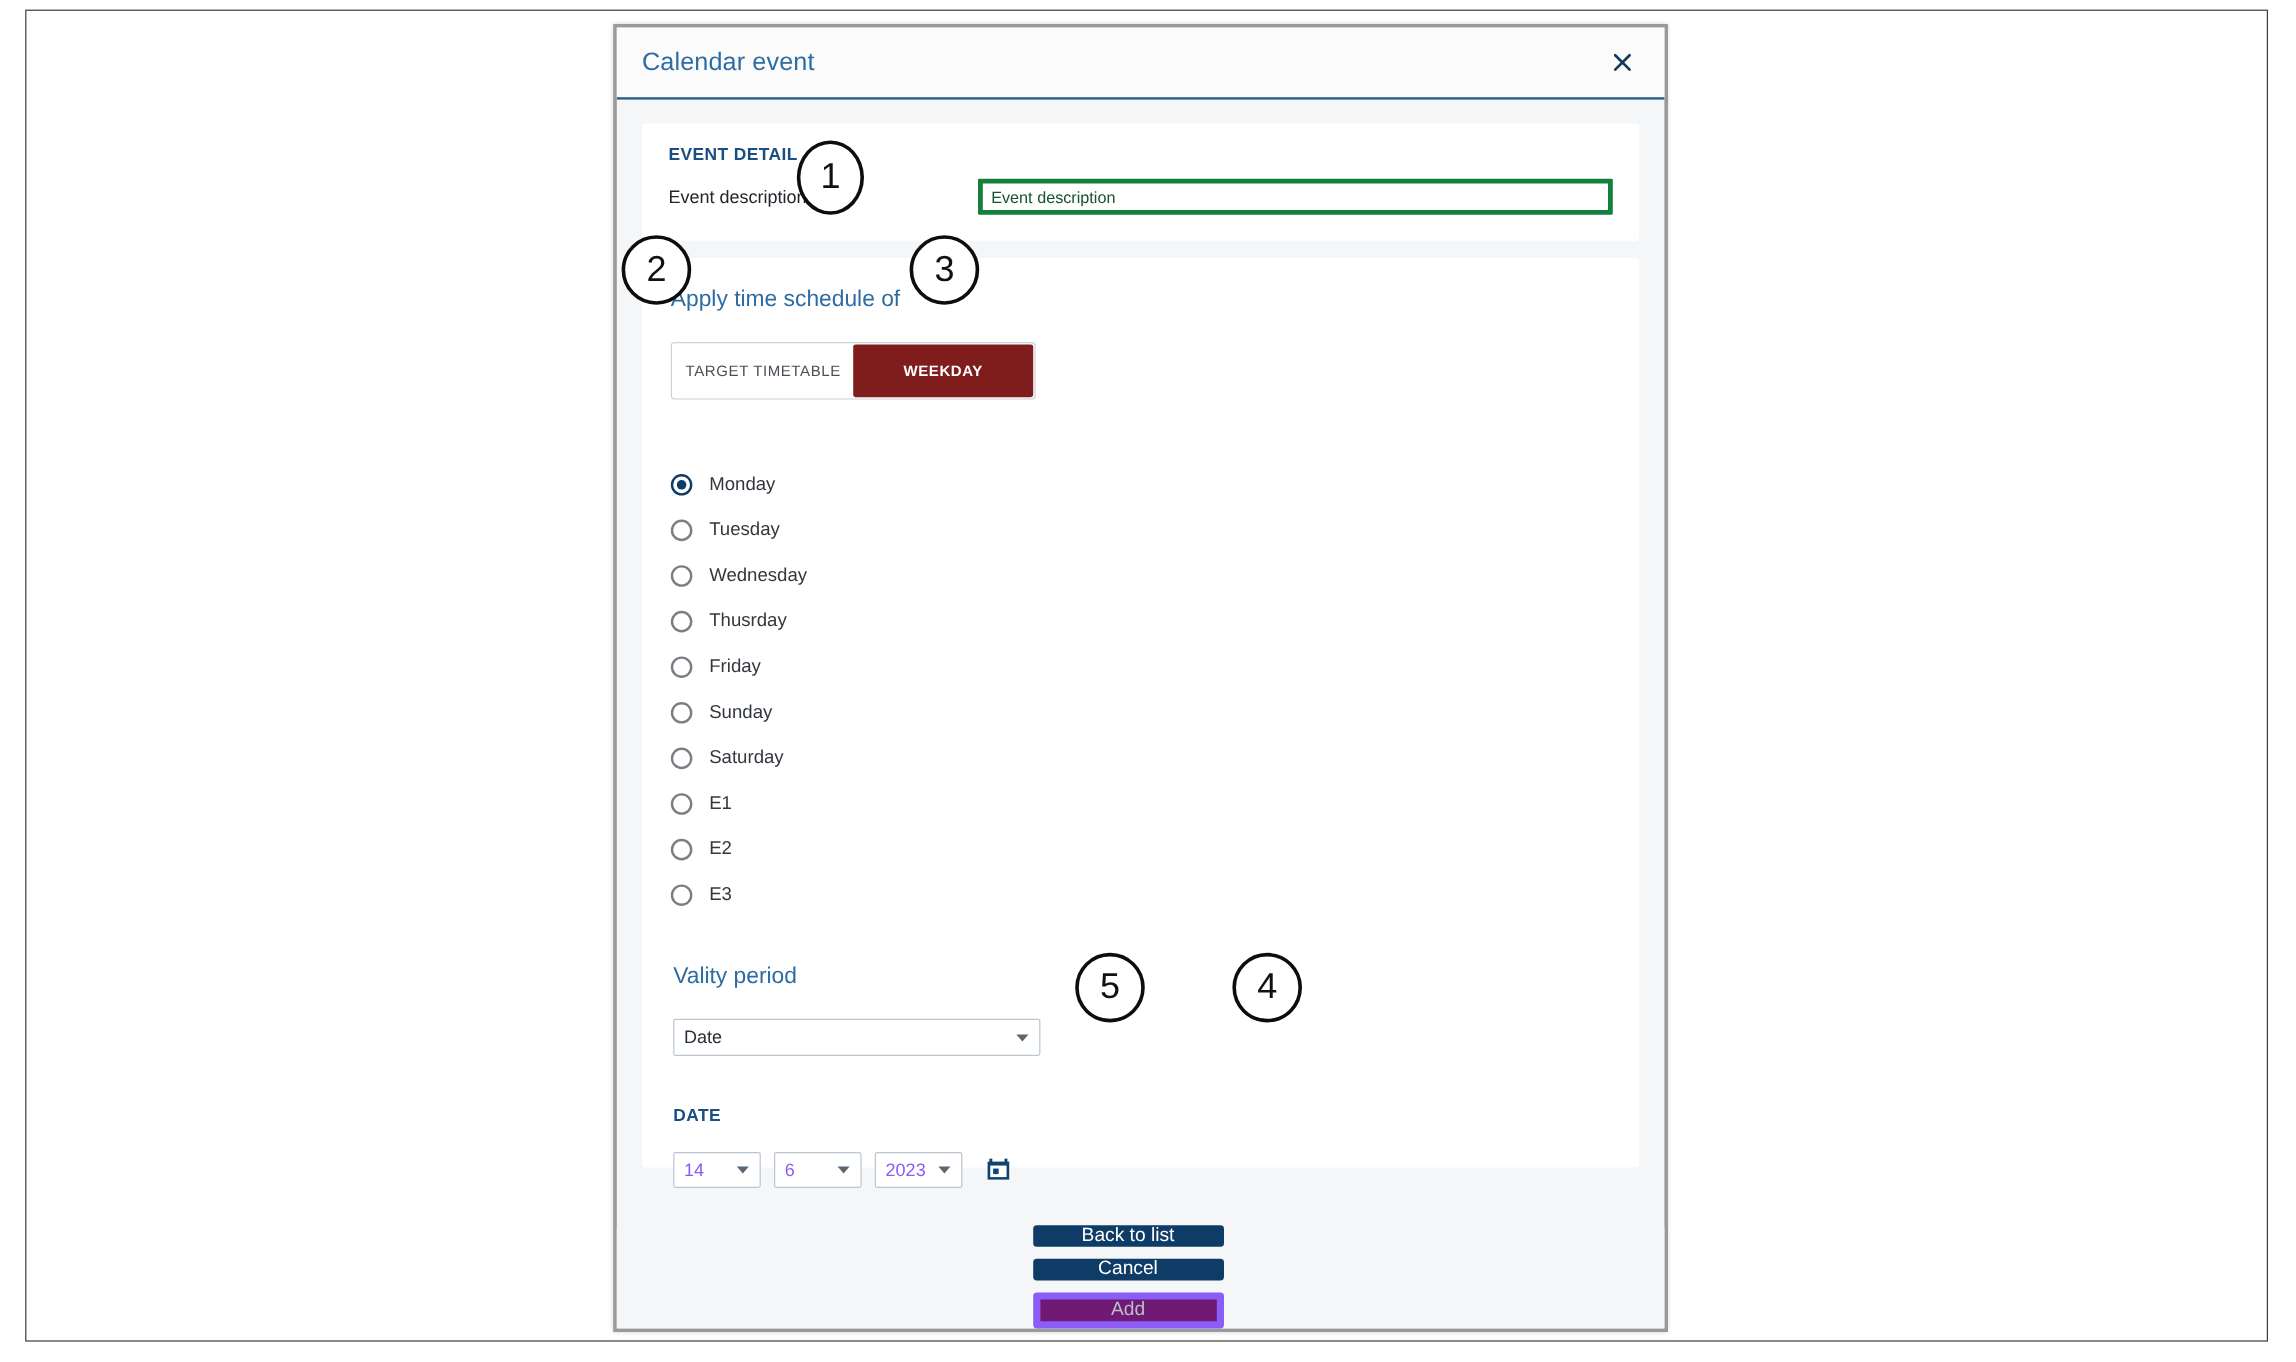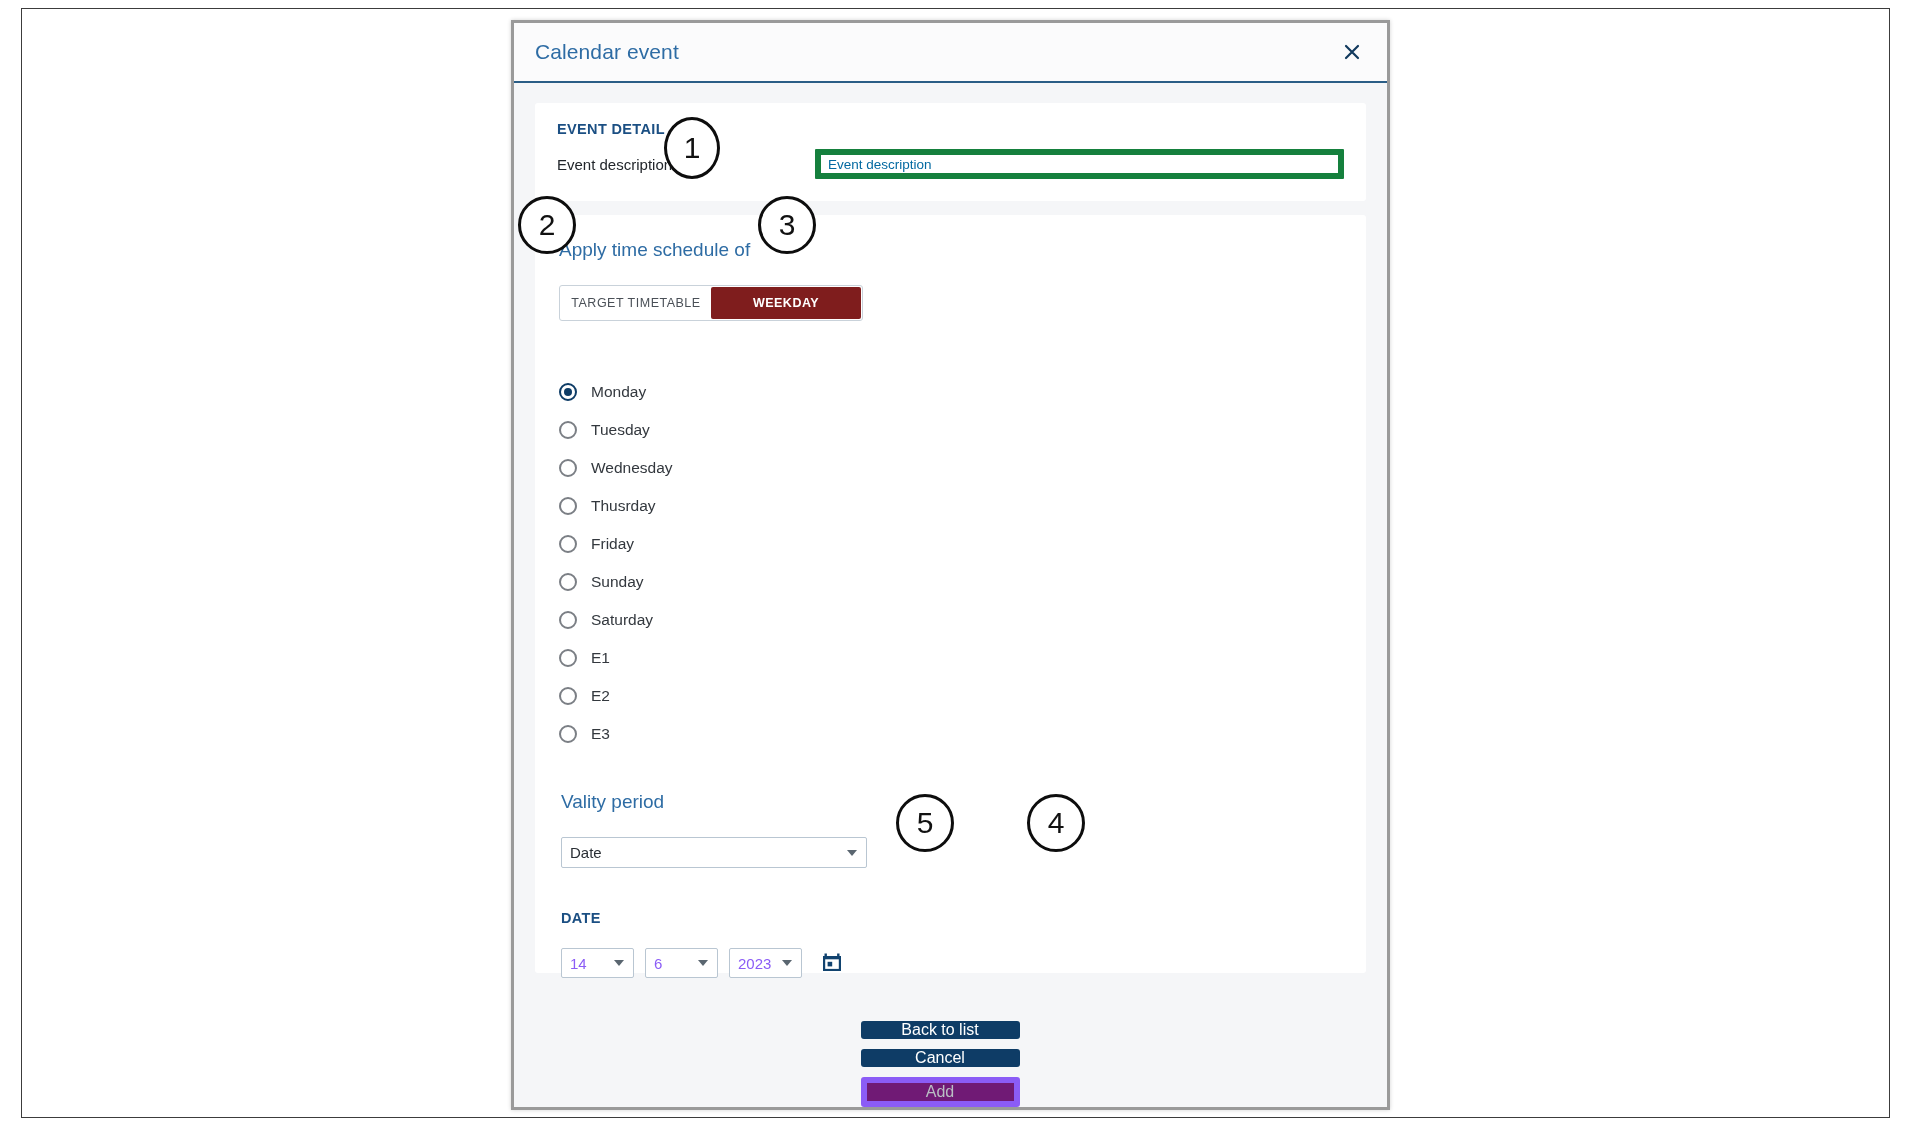--- a/index.html
+++ b/index.html
@@ -93,25 +93,25 @@
   }
   .desc-label {
     font-size: 15px;
     color: #22262b;
     width: 258px;
     flex: 0 0 258px;
   }
   .desc-input {
     flex: 1;
     height: 30px;
-    border: 6px solid #15803d;
+    border: 4px solid #15803d;
     background: #ffffff;
     font-family: "Liberation Sans", sans-serif;
     font-size: 13.5px;
-    color: #0369a1;
+    color: #14532d;
     padding: 0 7px;
     border-radius: 1px;
     outline: none;
   }
 
   
   .main-card {
     margin-top: 14px;
     height: 758px;
     position: relative;
@@ -144,21 +144,21 @@
     height: 26px;
     line-height: 26px;
   }
 
   
   .seg {
     display: inline-flex;
     border: 1px solid #c9d2da;
     border-radius: 3px;
     overflow: hidden;
-    height: 36px;
+    height: 48px;
     background: #ffffff;
     padding: 1px;
     text-align: right;
   }
   .seg-item {
     display: flex;
     align-items: center;
     justify-content: center;
     font-size: 12.5px;
     font-weight: bold;

